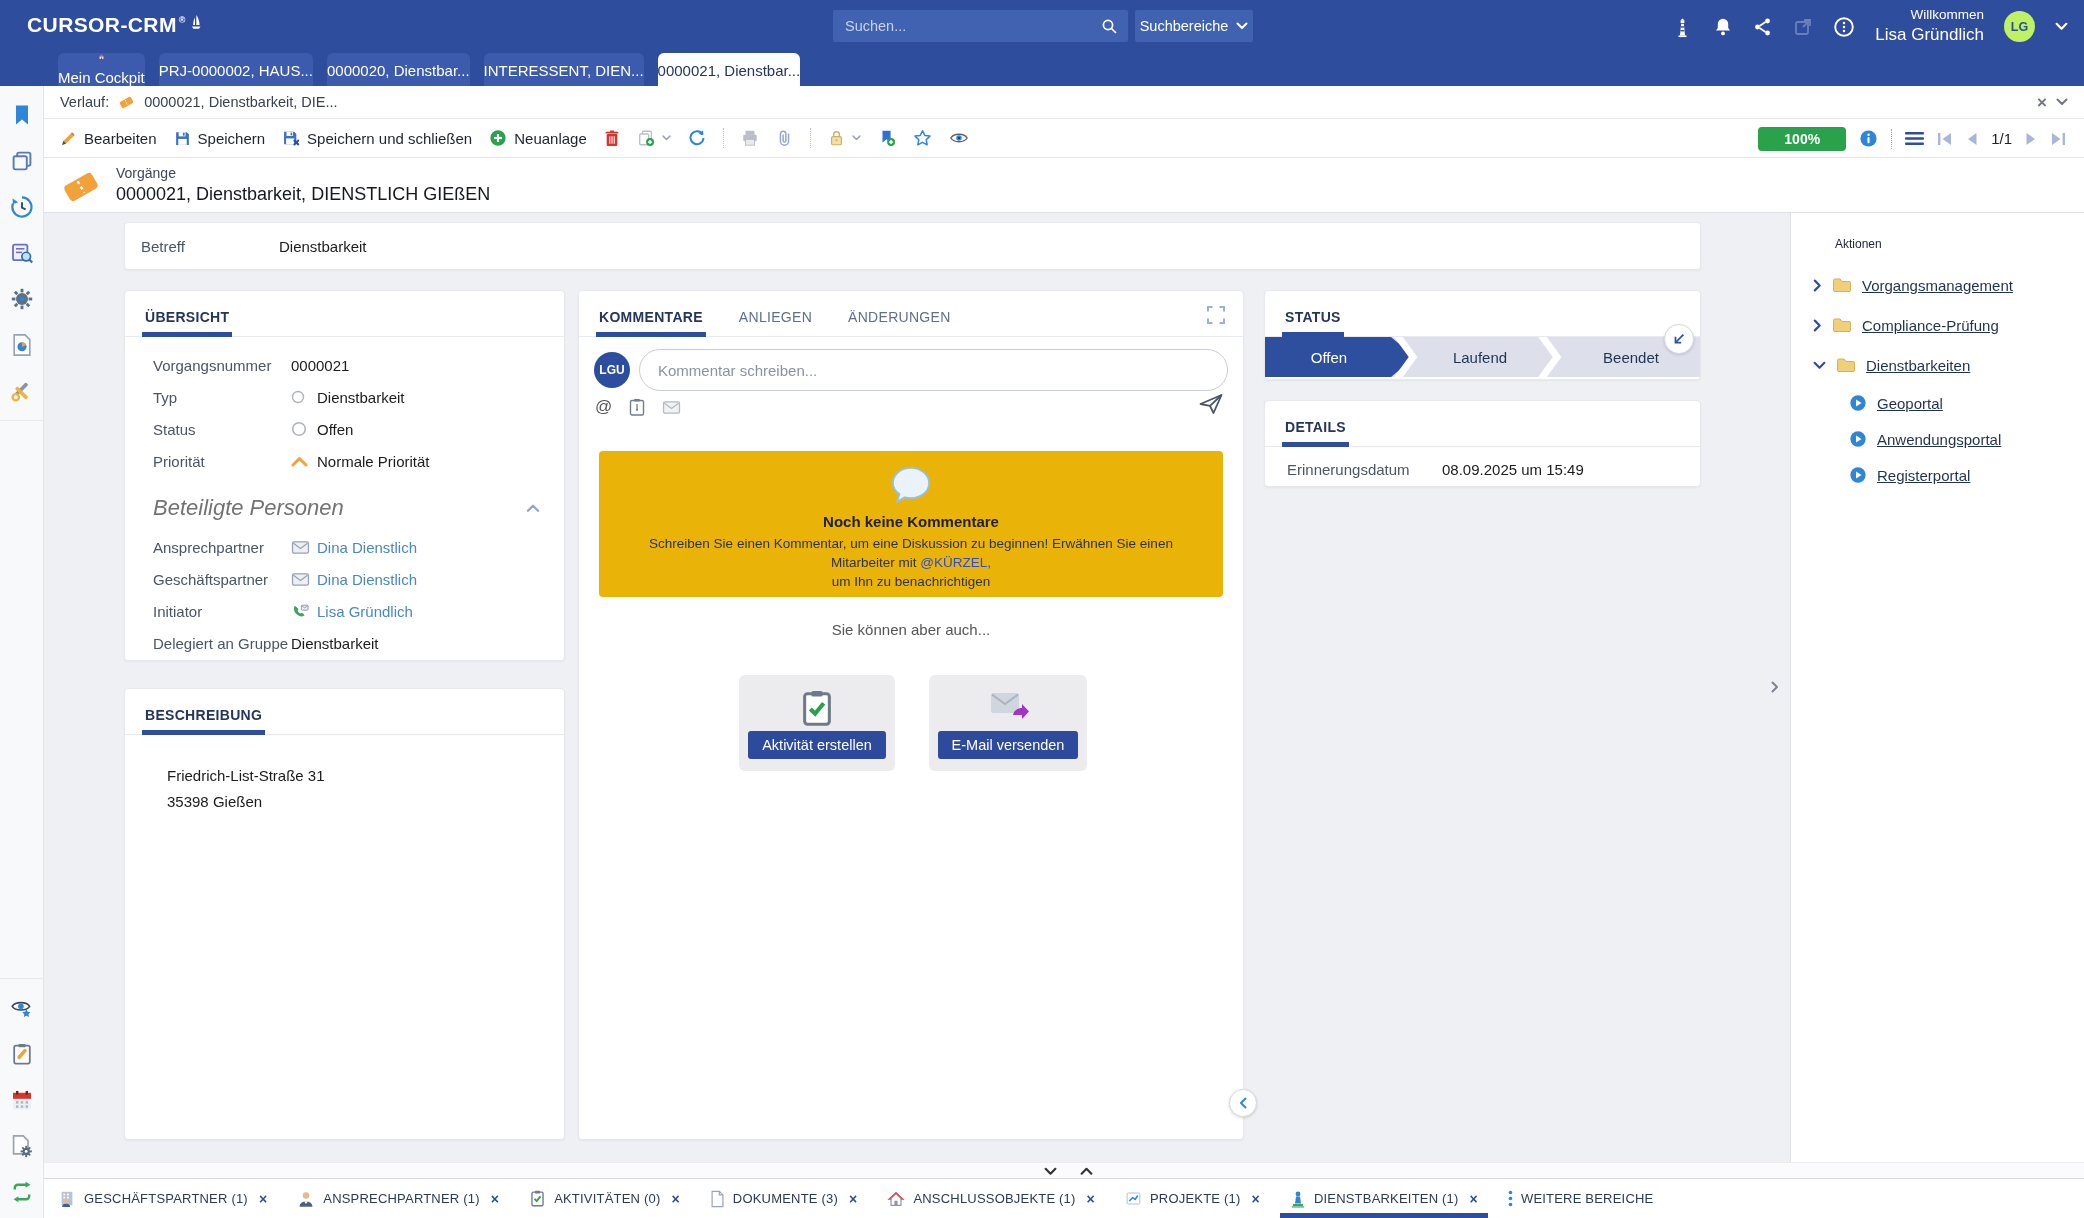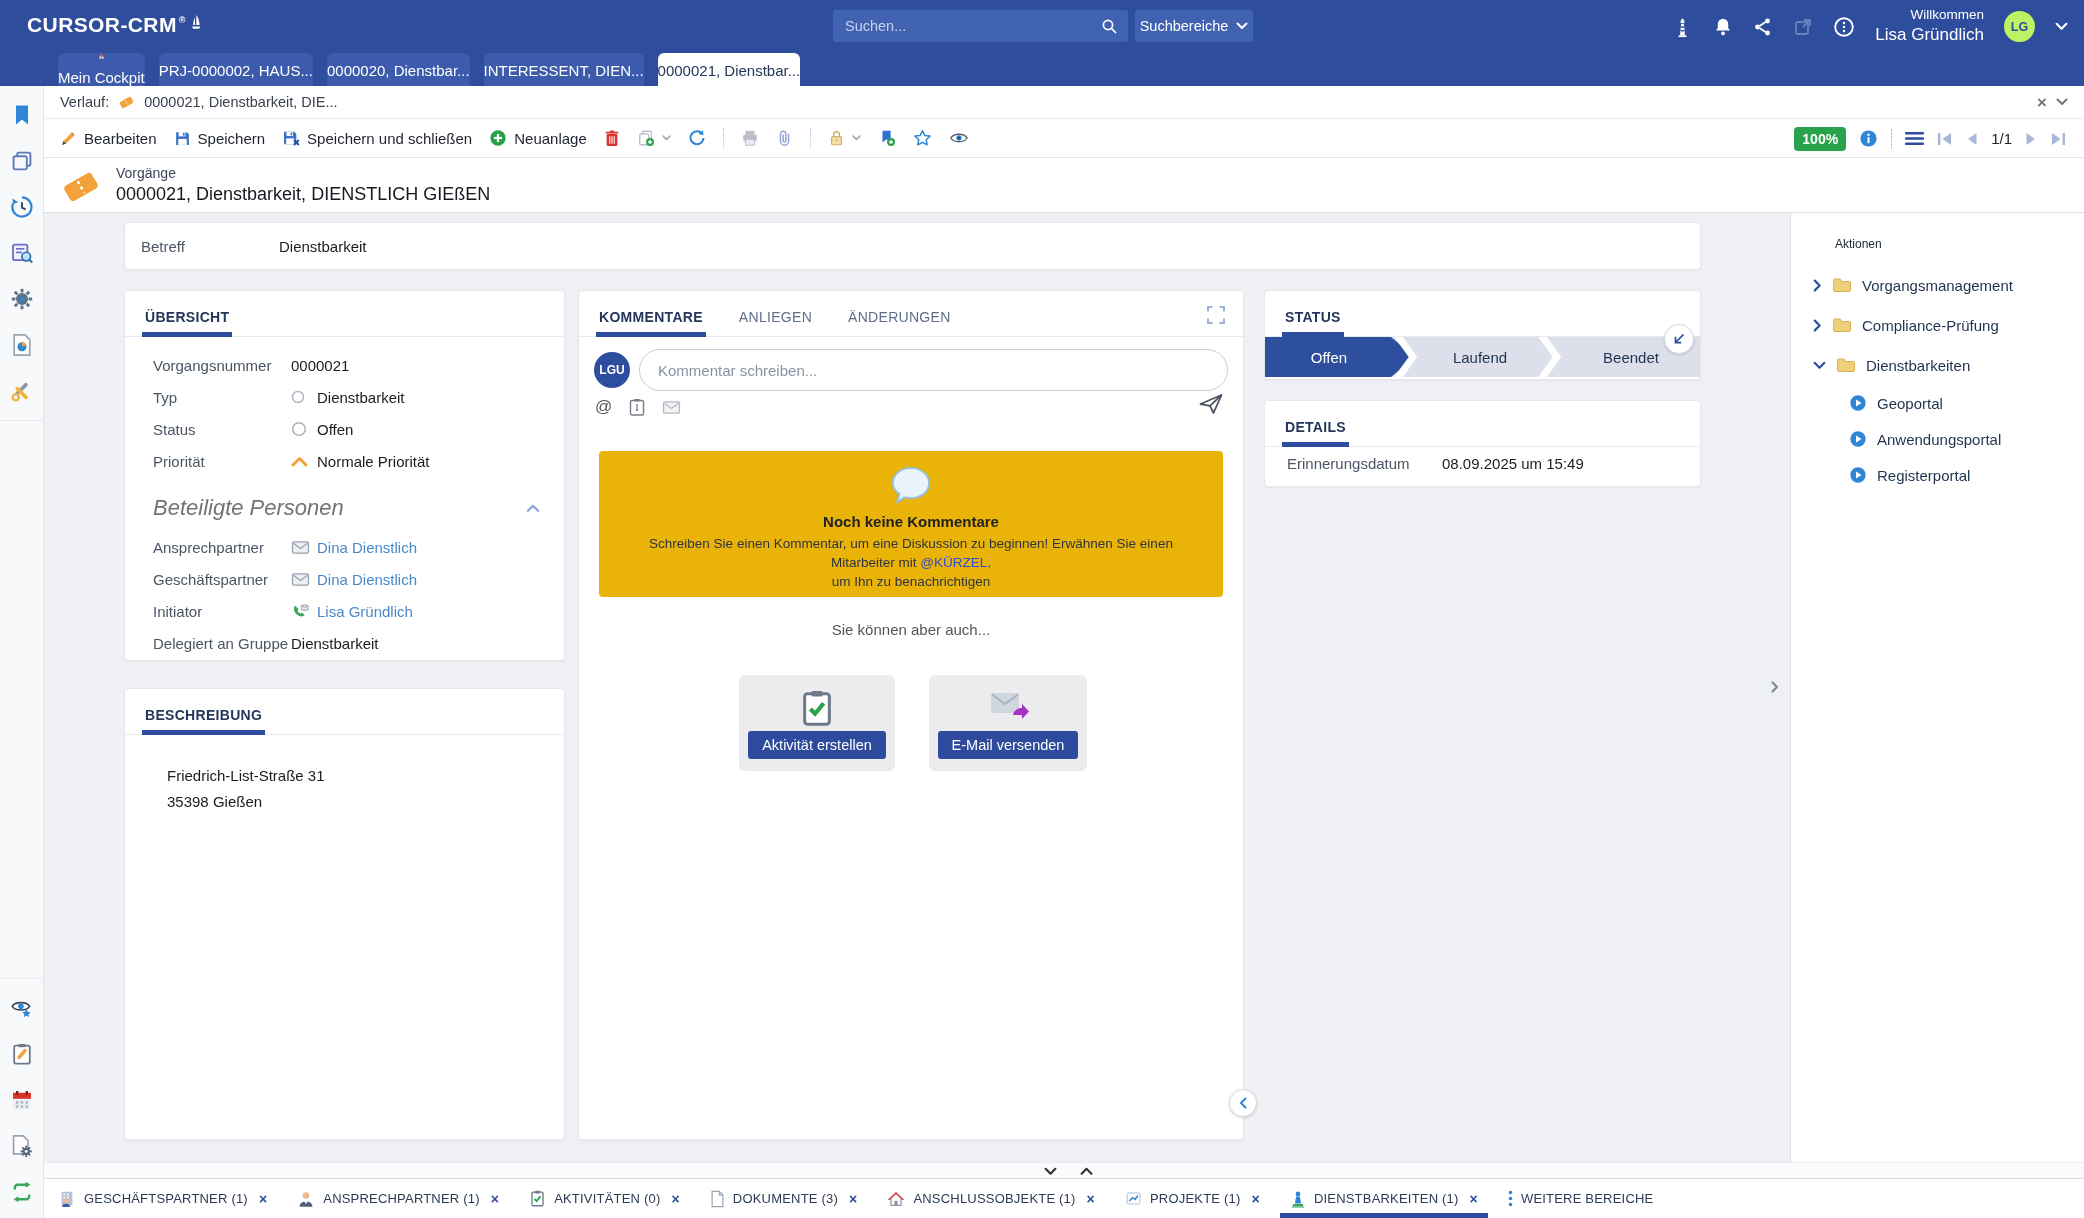--- a/index.html
+++ b/index.html
@@ -39,21 +39,21 @@
 
   
   .verlauf{position:absolute;left:44px;top:86px;right:0;height:33px;background:#fff;border-bottom:1px solid #ebebee;display:flex;align-items:center;padding:0 16px;gap:9px;font-size:14.5px;color:#3a4150;}
   .verlauf .spacer{flex:1;}
 
   
   .toolbar{position:absolute;left:44px;top:119px;right:0;height:39px;background:#fff;border-bottom:1px solid #e3e5ea;display:flex;align-items:center;padding-left:16px;gap:17px;}
   .tbtn{display:flex;align-items:center;gap:7px;font-size:15px;color:#1f2430;cursor:pointer;white-space:nowrap;}
   .tsep{height:20px;border-left:1px dotted #b7c2e0;}
   .tright{position:absolute;right:18px;top:119px;height:39px;display:flex;align-items:center;gap:13px;}
-  .zoombadge{background:#2aa14b;color:#fff;font-weight:bold;font-size:14px;padding:4px 8px;border-radius:4px;}
+  .zoombadge{background:#2aa14b;color:#fff;font-weight:bold;font-size:14px;padding:4px 26px;border-radius:4px;}
   .pagetxt{font-size:15px;color:#222;}
 
   
   .rechead{position:absolute;left:44px;top:158px;right:0;height:55px;background:#fff;border-bottom:1px solid #dfe1e6;}
   .rec-entity{position:absolute;left:72px;top:7px;font-size:14px;color:#3c4559;}
   .rec-title{position:absolute;left:72px;top:26px;font-size:18px;color:#15181e;}
 
   
   .content{position:absolute;left:44px;top:213px;right:0;height:949px;background:#eef0f4;}
   .card{position:absolute;background:#fff;border:1px solid #e6e8ee;border-radius:4px;box-shadow:0 1px 2px rgba(20,30,60,.05);}
@@ -89,21 +89,21 @@
   
   .strip{position:absolute;left:0;right:0;top:46px;height:40px;background:#dde0ea;}
   .seg1{position:absolute;left:0;top:0;width:150px;height:40px;background:#2e4f9e;clip-path:polygon(0 0,126px 0,100% 50%,126px 100%,0 100%);color:#fff;font-size:15px;display:flex;align-items:center;justify-content:center;padding-right:22px;cursor:pointer;}
   .seglbl{position:absolute;top:0;height:40px;display:flex;align-items:center;justify-content:center;font-size:15px;color:#1f3350;cursor:pointer;}
   .stripsep{position:absolute;top:0;}
   .circbtn{position:absolute;width:30px;height:30px;border-radius:50%;background:#fff;border:1px solid #d6dae3;box-shadow:0 1px 3px rgba(0,0,0,.15);display:flex;align-items:center;justify-content:center;cursor:pointer;}
 
   
   .aktionen{position:absolute;right:0;top:0;width:294px;height:949px;background:#fff;border-left:1px solid #dfe1e6;}
   .akt-title{margin:24px 0 14px 44px;font-size:12px;color:#1b2536;}
-  .trow{display:flex;align-items:center;height:40px;padding-left:22px;gap:10px;font-size:15px;color:#1f3350;cursor:pointer;}
+  .trow{display:flex;align-items:center;height:40px;padding-left:22px;gap:10px;font-size:15px;color:#1f3350;cursor:pointer;text-decoration:underline;}
   .trow.child{padding-left:58px;height:36px;}
 
   
   .midchev{position:absolute;left:44px;top:1162px;right:0;height:16px;background:#fbfbfd;border-top:1px solid #ececf0;}
   .bottombar{position:absolute;left:44px;top:1178px;right:0;height:40px;background:#fff;border-top:1px solid #d9dbe0;display:flex;align-items:center;padding-left:14px;gap:30px;}
   .btab{position:relative;display:flex;align-items:center;gap:8px;height:100%;font-size:13px;letter-spacing:.2px;color:#2b3a55;cursor:pointer;white-space:nowrap;}
   .btab .xg{font-size:14px;color:#2d4d9e;margin-left:3px;}
   .btab.active::after{content:"";position:absolute;left:-10px;right:-10px;bottom:0;height:5px;background:#2d4d9e;}
 </style>
 </head>
@@ -703,21 +703,21 @@
               </g>
             </svg>
         </div>
       </div>
     </div>
 
     <div class="card" style="left:1220px;top:187px;width:437px;height:87px">
       <div class="card-head">
           <div class="card-title active">DETAILS</div>
         </div>
-      <div class="frow" style="padding-left:22px;">
+      <div class="frow" style="padding-left:22px;margin-top:6px">
         <span class="flabel" style="width:155px">Erinnerungsdatum</span>
         <span class="fval">08.09.2025 um 15:49</span>
       </div>
     </div>
 
     <svg class="abs" style="left:1727px;top:468px;color:#7a8494" width="8" height="12">
         <use href="#s-chevr"></use>
       </svg>
 
     <div class="aktionen">

